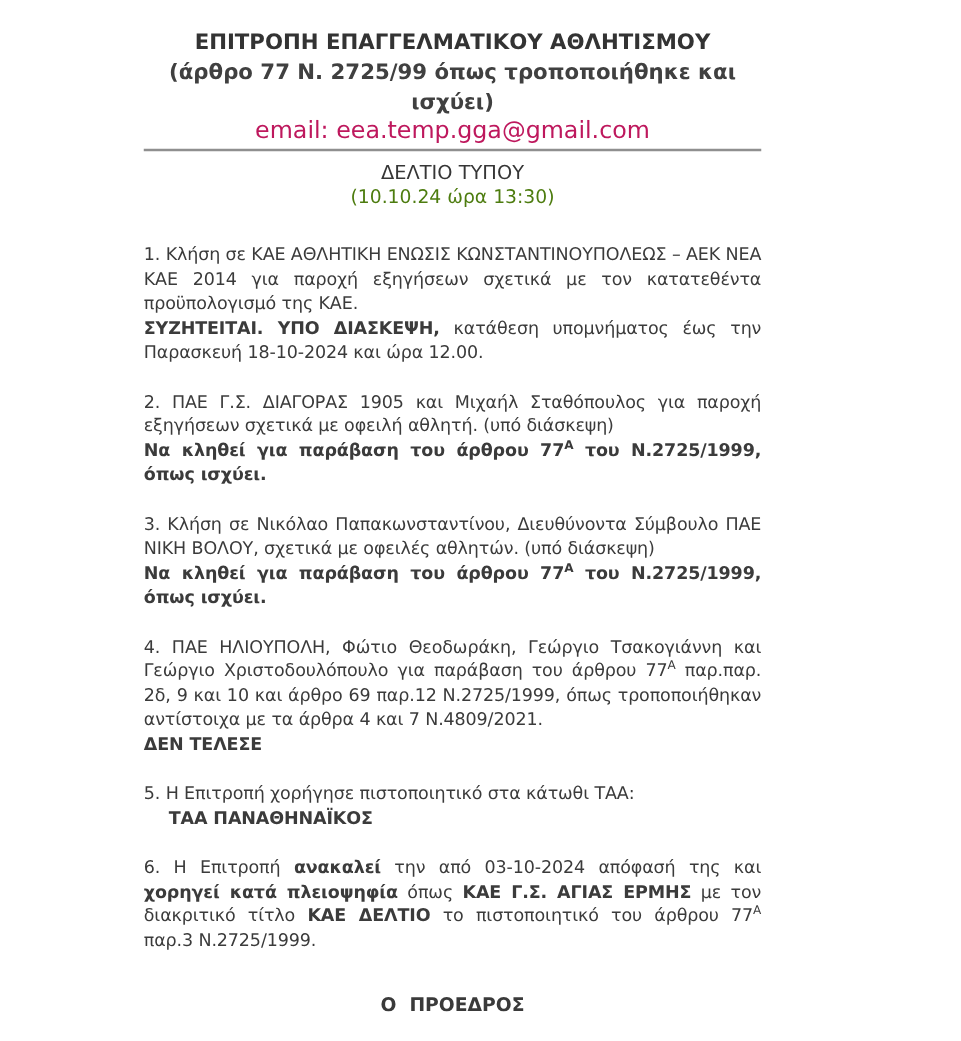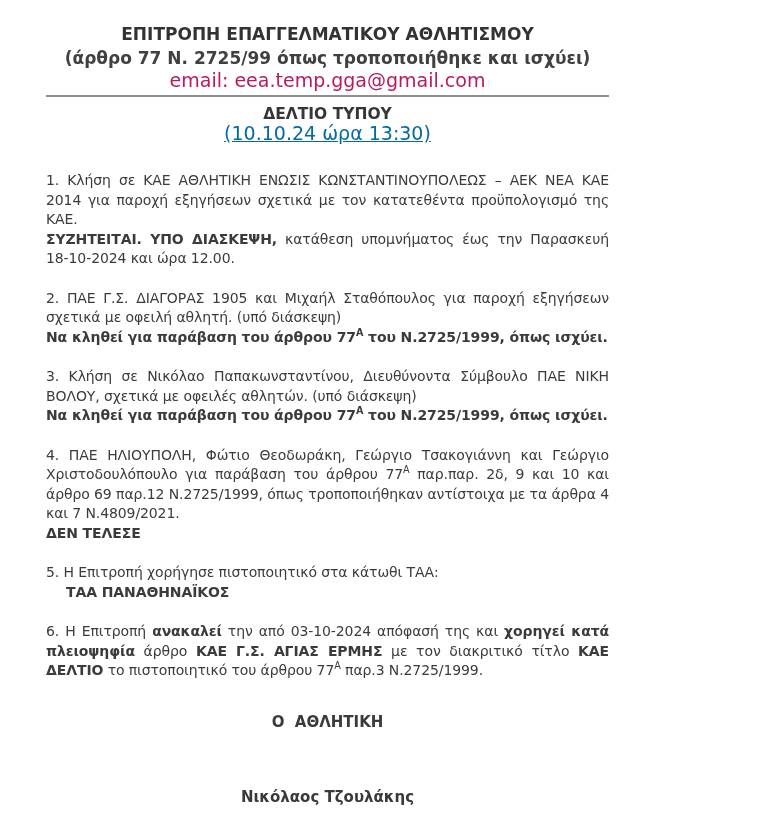--- a/index.html
+++ b/index.html
@@ -8,42 +8,42 @@
     background: #ffffff;
   }
   body {
     width: 769px; height: 833px;
     overflow: hidden;
     font-family: "DejaVu Sans", "Liberation Sans", sans-serif;
     color: #3b3b3b;
   }
   .page {
     width: 706px; height: 833px;
-    padding: 22px 97px 0 46px;
+    padding: 22px 97px 0 115px;
   }
   .b { font-weight: bold; }
   .ws { white-space: pre-wrap; }
 
   
   .letterhead { text-align: center; }
   .org-title    { font-size: 17px; line-height: 24px; font-weight: bold; color: #333333; }
   .org-subtitle { font-size: 17px; line-height: 24px; font-weight: bold; color: #404040; }
   .org-address  { font-size: 14.5px; line-height: 20px; color: #454545; }
   .org-email    { font-size: 19px; line-height: 20px; color: #be185d; }
 
   .rule {
     border: none;
     border-top: 2px solid #8f8f8f;
     margin: 5px 0 7px 0;
   }
 
   
   .pr-head { text-align: center; }
-  .pr-title    { font-size: 15.5px; line-height: 20px; font-weight: bold; color: #363636; }
-  .pr-datetime { font-size: 19px; line-height: 19px; color: #0369a1; text-decoration: underline; }
+  .pr-title    { font-size: 15.5px; line-height: 20px; font-weight: normal; color: #363636; }
+  .pr-datetime { font-size: 15px; line-height: 19px; color: #4d7c0f; }
 
   
   .doc-body {
     margin-top: 28px;
     text-align: justify;
   }
   .doc-body p {
     margin: 0 0 20px 0;
     font-size: 14px;
     line-height: 19.5px;
@@ -104,22 +104,22 @@
     <p><span>3. Κλήση σε Νικόλαο Παπακωνσταντίνου, Διευθύνοντα Σύμβουλο ΠΑΕ ΝΙΚΗ ΒΟΛΟΥ, σχετικά με οφειλές αθλητών. (υπό διάσκεψη)</span><br>
       <span class="b"><span>Να κληθεί για παράβαση του άρθρου 77</span><sup>Α</sup><span> του Ν.2725/1999, όπως ισχύει.</span></span></p>
 
     <p><span>4. ΠΑΕ ΗΛΙΟΥΠΟΛΗ, Φώτιο Θεοδωράκη, Γεώργιο Τσακογιάννη και Γεώργιο Χριστοδουλόπουλο για παράβαση του άρθρου 77</span><sup>Α</sup><span> παρ.παρ. 2δ, 9 και 10 και άρθρο 69 παρ.12 Ν.2725/1999, όπως τροποποιήθηκαν αντίστοιχα με τα άρθρα 4 και 7 Ν.4809/2021.</span><br>
       <span class="b">ΔΕΝ ΤΕΛΕΣΕ</span></p>
 
     <p><span>5. Η Επιτροπή χορήγησε πιστοποιητικό στα κάτωθι ΤΑΑ:</span>
       <span class="taa-line">ΤΑΑ ΠΑΝΑΘΗΝΑΪΚΟΣ</span>
       </p>
 
-    <p><span>6. Η Επιτροπή </span><span class="b">ανακαλεί</span><span> την από 03-10-2024 απόφασή της και </span><span class="b">χορηγεί κατά πλειοψηφία</span><span> άρθρο </span><span class="b">ΚΑΕ Γ.Σ. ΑΓΙΑΣ ΕΡΜΗΣ</span><span> με τον διακριτικό τίτλο </span><span class="b">ΚΑΕ ΔΕΛΤΙΟ</span><span>  το πιστοποιητικό του άρθρου 77</span><sup>Α</sup><span> παρ.3 Ν.2725/1999.</span></p>
+    <p><span>6. Η Επιτροπή </span><span class="b">ανακαλεί</span><span> την από 03-10-2024 απόφασή της και </span><span class="b">χορηγεί κατά πλειοψηφία</span><span> όπως </span><span class="b">ΚΑΕ Γ.Σ. ΑΓΙΑΣ ΕΡΜΗΣ</span><span> με τον διακριτικό τίτλο </span><span class="b">ΚΑΕ ΔΕΛΤΙΟ</span><span>  το πιστοποιητικό του άρθρου 77</span><sup>Α</sup><span> παρ.3 Ν.2725/1999.</span></p>
 
   </main>
 
   <footer class="signature">
-    <div class="sig-title ws">Ο  ΑΘΛΗΤΙΚΗ</div>
+    <div class="sig-title ws">Ο  ΠΡΟΕΔΡΟΣ</div>
     <div class="sig-name">Νικόλαος Τζουλάκης</div>
   </footer>
 
 </div>
 
 </body></html>

